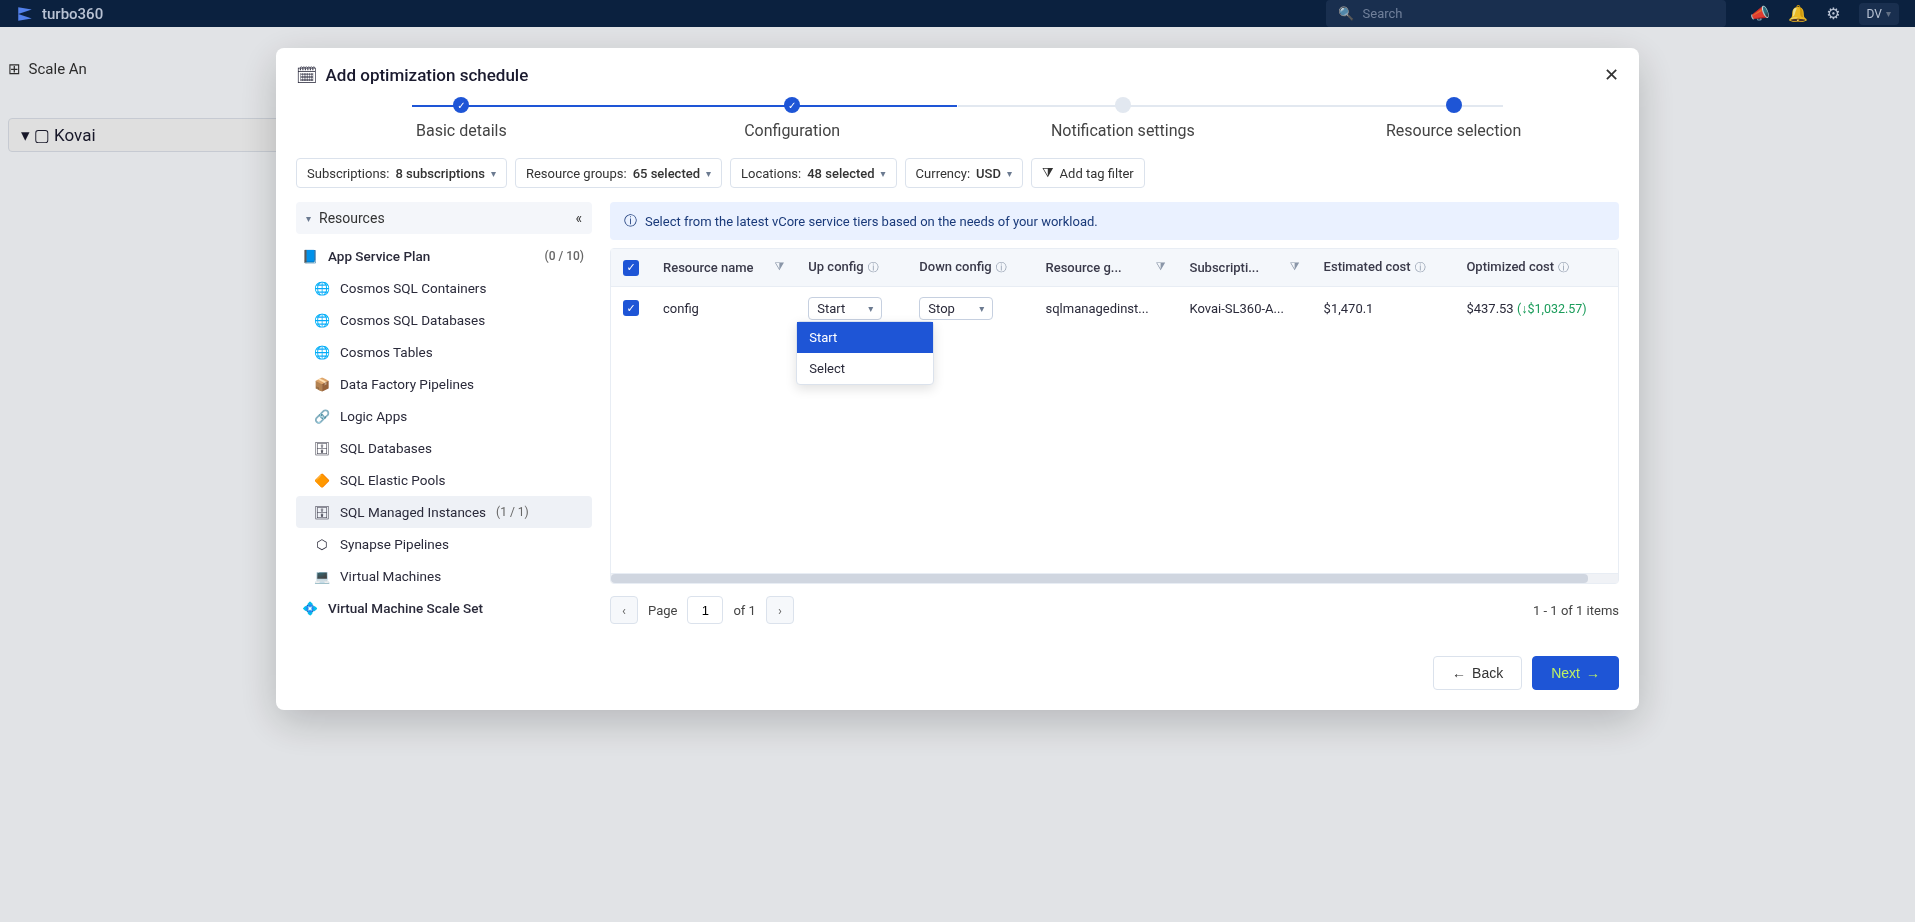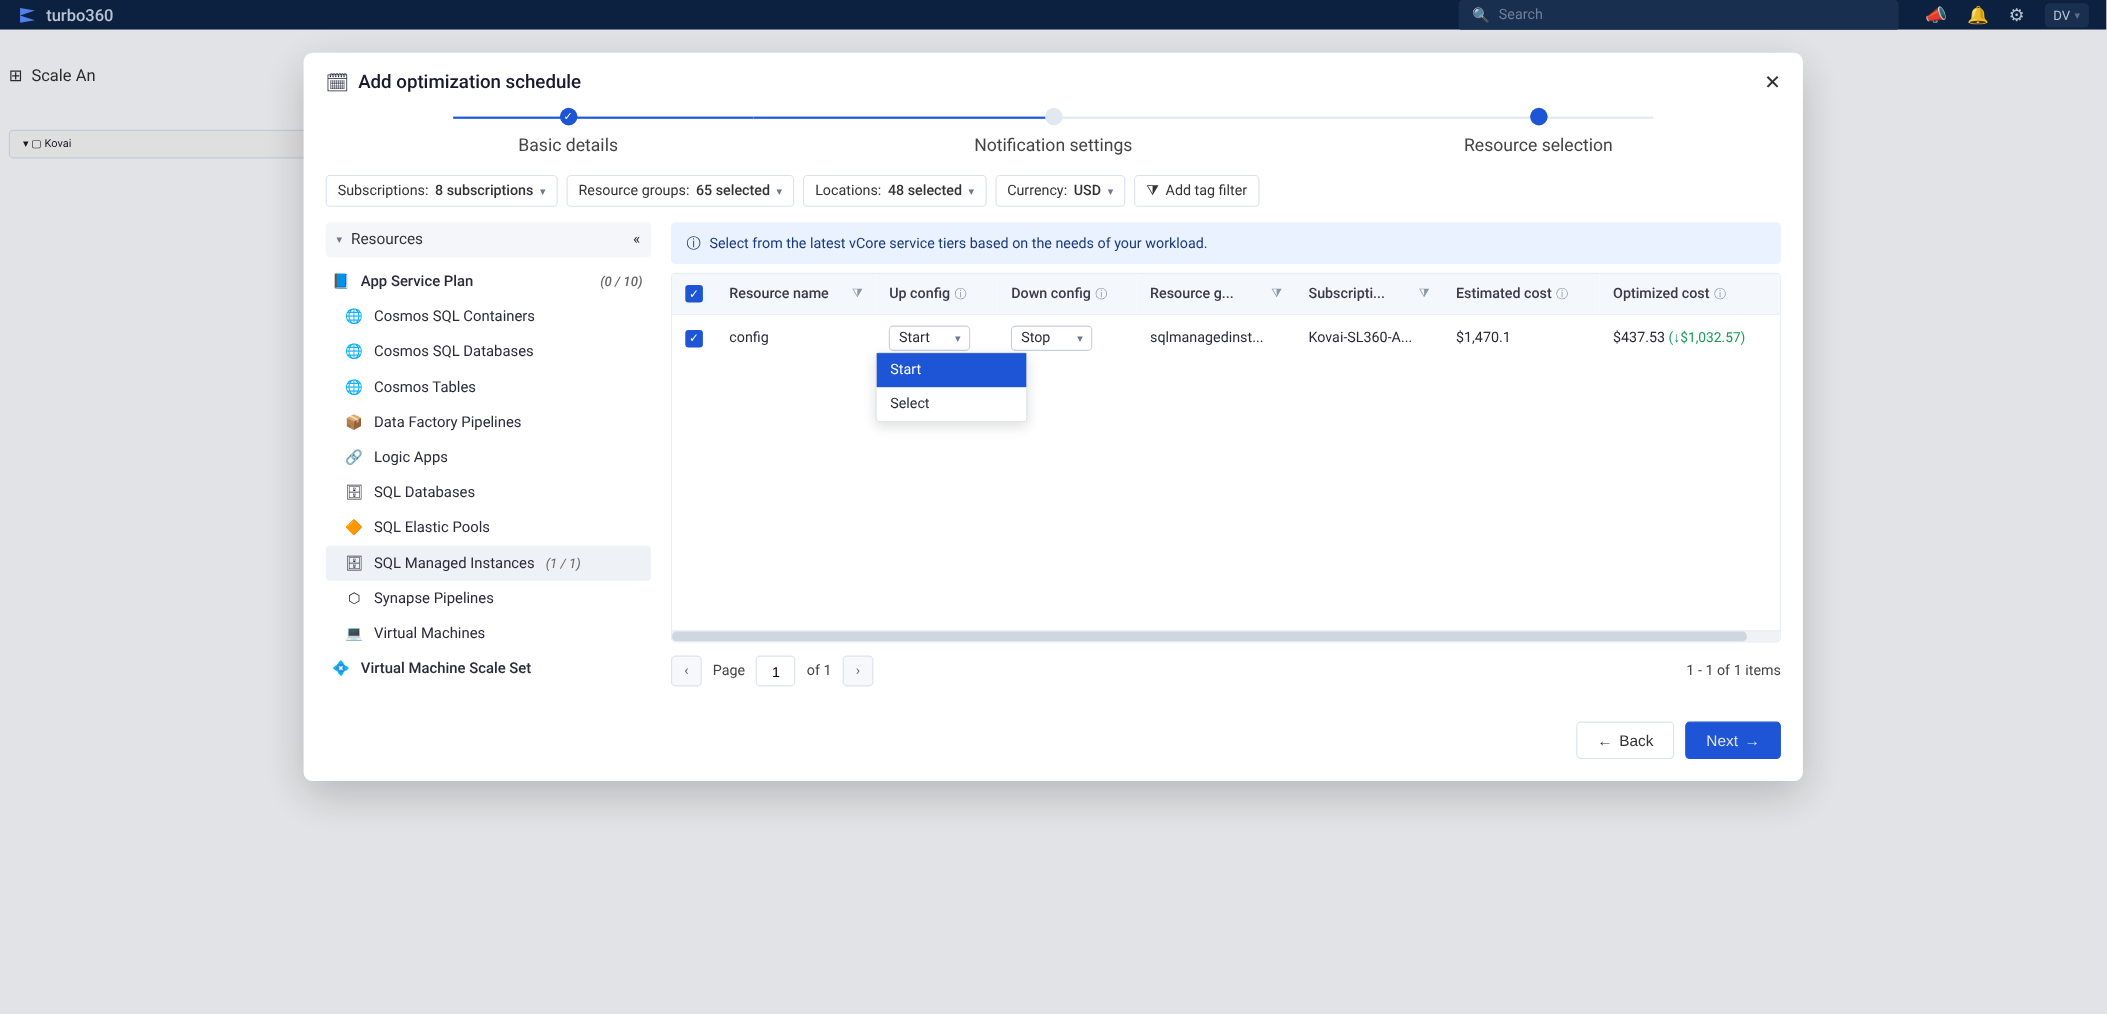--- a/index.html
+++ b/index.html
@@ -12,21 +12,21 @@
 .topnav .spacer { flex: 1; }
 .topnav .search { background: #1c3456; border-radius: 4px; padding: 6px 12px; width: 400px; display: flex; align-items: center; gap: 8px; color: #7a8ba8; font-size: 13px; }
 .topnav .nav-icons { display: flex; align-items: center; gap: 18px; margin-left: 24px; color: #c9d4e6; }
 .topnav .nav-icons span { cursor: pointer; }
 .topnav .user { background: #1c3456; border-radius: 4px; padding: 4px 8px; font-size: 12px; display: flex; align-items: center; gap: 4px; }
 
 
 .bgpage { position: absolute; top: 44px; left: 0; right: 0; bottom: 0; padding: 16px 8px; filter: brightness(0.95); }
 .bgpage .crumb { display: flex; align-items: center; gap: 8px; font-size: 15px; color: #333; margin-bottom: 12px; }
 .bgpage .leftcol { width: 280px; margin-top: 40px; }
-.bgpage .leftcol .item { padding: 6px 12px; font-size: 10px; background: #fff; border: 1px solid #e2e8f0; border-radius: 4px; margin-bottom: 16px; }
+.bgpage .leftcol .item { padding: 6px 12px; font-size: 17px; background: #fff; border: 1px solid #e2e8f0; border-radius: 4px; margin-bottom: 16px; }
 
 
 .overlay { position: fixed; inset: 0; background: rgba(0,0,0,0.08); display: flex; align-items: flex-start; justify-content: center; padding-top: 44px; }
 .modal { background: #fff; border-radius: 8px; width: 1363px; max-width: 95vw; box-shadow: 0 12px 40px rgba(0,0,0,0.2); margin-top: 4px; display: flex; flex-direction: column; }
 
 .modal-header { display: flex; align-items: center; padding: 16px 20px 12px; }
 .modal-header h2 { font-size: 17px; font-weight: 500; display: flex; align-items: center; gap: 8px; color: #1a1a2e; }
 .modal-header .close { margin-left: auto; cursor: pointer; font-size: 18px; color: #333; }
 
 
@@ -50,21 +50,21 @@
 .modal-body { display: flex; padding: 0 20px 16px; gap: 18px; min-height: 420px; }
 
 
 .resources { width: 296px; }
 .resources-head { background: #f4f6fa; border-radius: 4px; padding: 8px 10px; display: flex; align-items: center; gap: 8px; font-size: 14px; color: #333; margin-bottom: 6px; }
 .resources-head .collapse { margin-left: auto; font-size: 14px; cursor: pointer; }
 .res-list { max-height: 400px; overflow-y: auto; }
 .res-item { display: flex; align-items: center; gap: 10px; padding: 8px 8px 8px 18px; font-size: 13.5px; color: #2a2a3a; cursor: pointer; border-radius: 4px; }
 .res-item.group { padding-left: 6px; font-weight: 500; justify-content: space-between; }
 .res-item.selected { background: #eef1f6; }
-.res-item .count { font-size: 12px; color: #666; font-style: italic; }
+.res-item .count { font-size: 12px; color: #666; }
 .res-item .icn { width: 16px; height: 16px; display: inline-flex; align-items: center; justify-content: center; font-size: 13px; }
 
 
 .mainpane { flex: 1; display: flex; flex-direction: column; }
 .infobanner { background: #eaf1ff; color: #1a3a7a; border-radius: 4px; padding: 10px 14px; font-size: 13px; margin-bottom: 8px; display: flex; align-items: center; gap: 8px; }
 .table-wrap { border: 1px solid #e8edf4; border-radius: 4px; overflow: visible; flex: 1; position: relative; display: flex; flex-direction: column; }
 table { width: 100%; border-collapse: collapse; font-size: 13px; }
 th { background: #f4f7fb; text-align: left; padding: 10px 12px; color: #3a3a4a; font-weight: 500; border-bottom: 1px solid #e8edf4; position: relative; white-space: nowrap; }
 th .info, th .filter { font-size: 11px; color: #8a96a8; margin-left: 4px; cursor: pointer; }
 td { padding: 10px 12px; vertical-align: middle; color: #2a2a3a; }
@@ -80,21 +80,21 @@
 
 .pagination { display: flex; align-items: center; gap: 10px; padding-top: 12px; font-size: 13px; color: #444; }
 .pagination .pgbtn { border: 1px solid #dbe2ec; border-radius: 4px; width: 28px; height: 28px; display: inline-flex; align-items: center; justify-content: center; background: #f6f8fb; cursor: pointer; color: #666; }
 .pagination input { width: 36px; height: 28px; border: 1px solid #dbe2ec; border-radius: 4px; text-align: center; font-size: 13px; }
 .pagination .range { margin-left: auto; }
 
 
 .modal-footer { display: flex; justify-content: flex-end; gap: 10px; padding: 16px 20px 20px; }
 .btn { border-radius: 4px; padding: 8px 18px; font-size: 14px; cursor: pointer; display: inline-flex; align-items: center; gap: 6px; }
 .btn.secondary { background: #fff; border: 1px solid #dbe2ec; color: #333; }
-.btn.primary { background: #1e55d6; border: 1px solid #1e55d6; color: #e5e5e5; justify-content: center; }
+.btn.primary { background: #1e55d6; border: 1px solid #1e55d6; color: #bef264; justify-content: center; }
 </style>
 </head>
 <body>
 
 <div class="topnav">
   <div class="logo">
     <svg viewBox="0 0 24 24" fill="#5b8cff">
         <path d="M3 3 L21 6 L3 12 L21 18 L3 21 Z"></path>
       </svg>
     <span>turbo360</span>
@@ -137,20 +137,24 @@
     </div>
 
     <div class="stepper">
       <div class="step-line done" style="left:10%;width:20%"></div>
       <div class="step-line done" style="left:30%;width:20%"></div>
       <div class="step-line" style="left:50%;width:20%"></div>
       <div class="step-line" style="left:70%;width:20%"></div>
       <div class="step done">
           <div class="dot"></div>
           <div class="lbl">Basic details</div>
+        </div>
+      <div class="step done">
+          <div class="dot"></div>
+          <div class="lbl">Configuration</div>
         </div>
       <div class="step">
           <div class="dot"></div>
           <div class="lbl">Notification settings</div>
         </div>
       <div class="step active">
           <div class="dot"></div>
           <div class="lbl">Resource selection</div>
         </div>
     </div>

